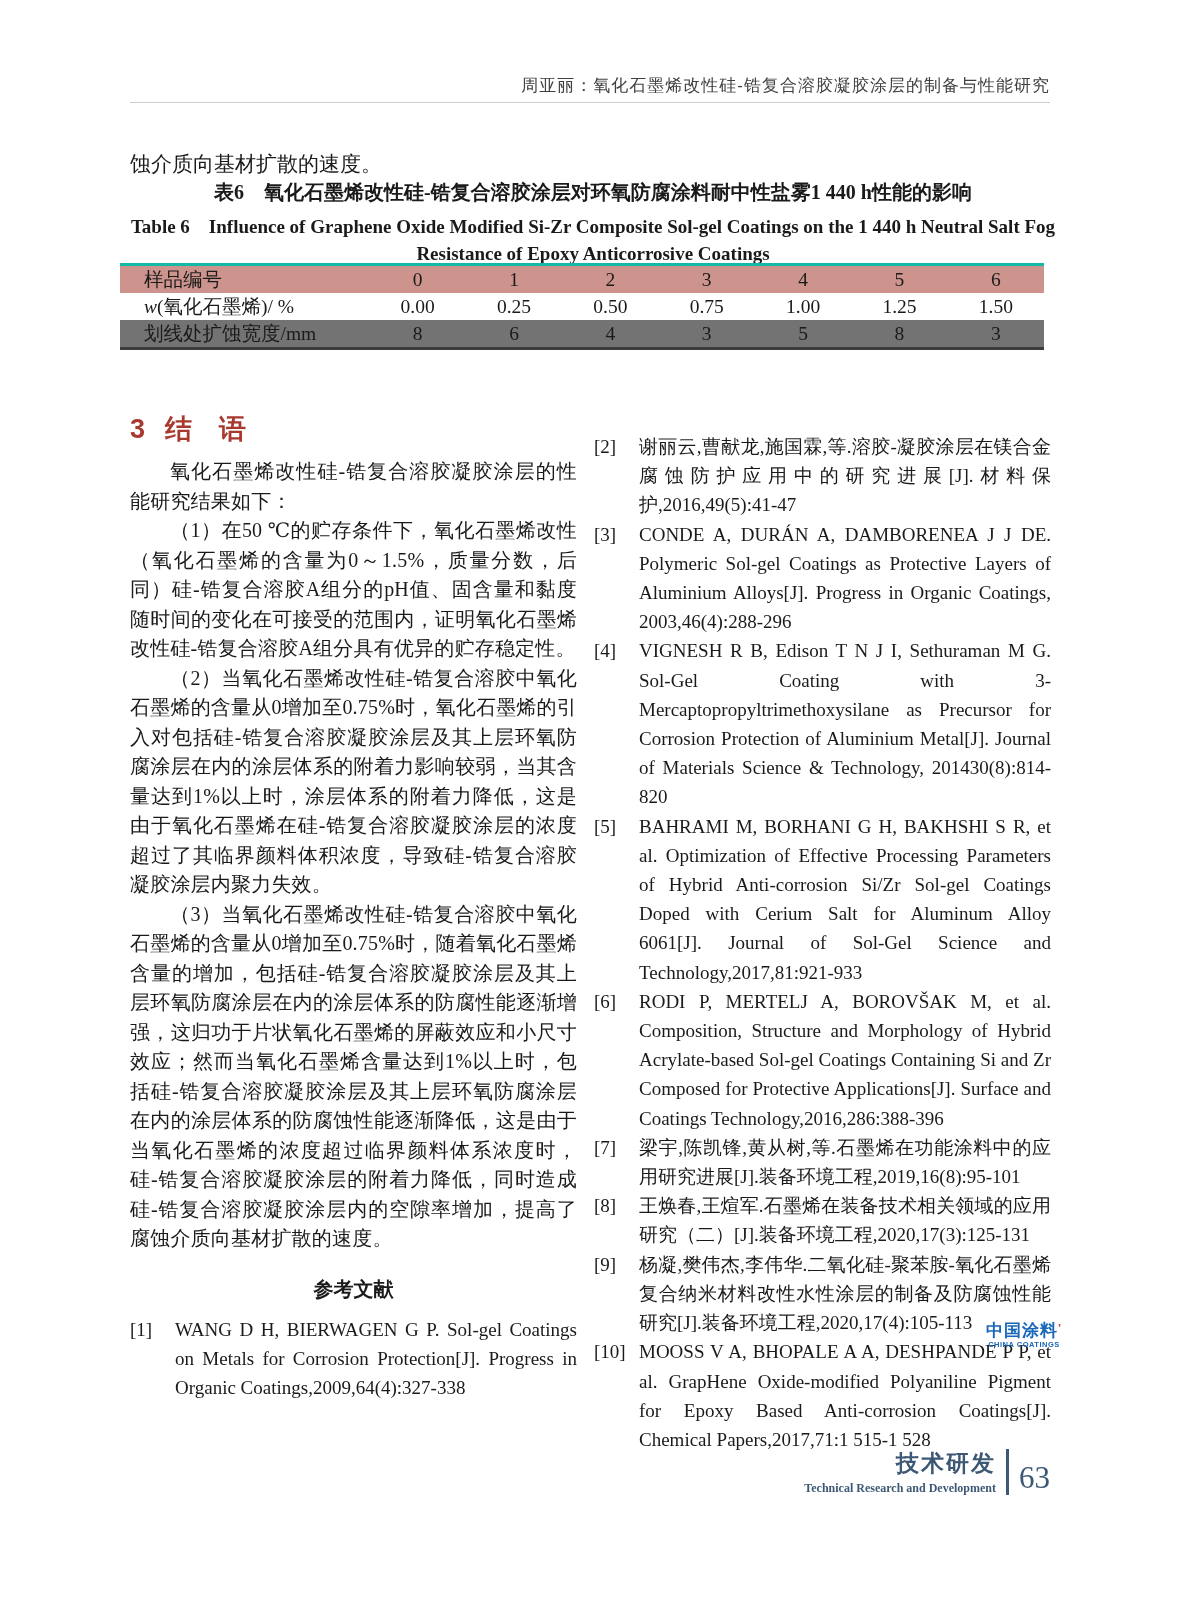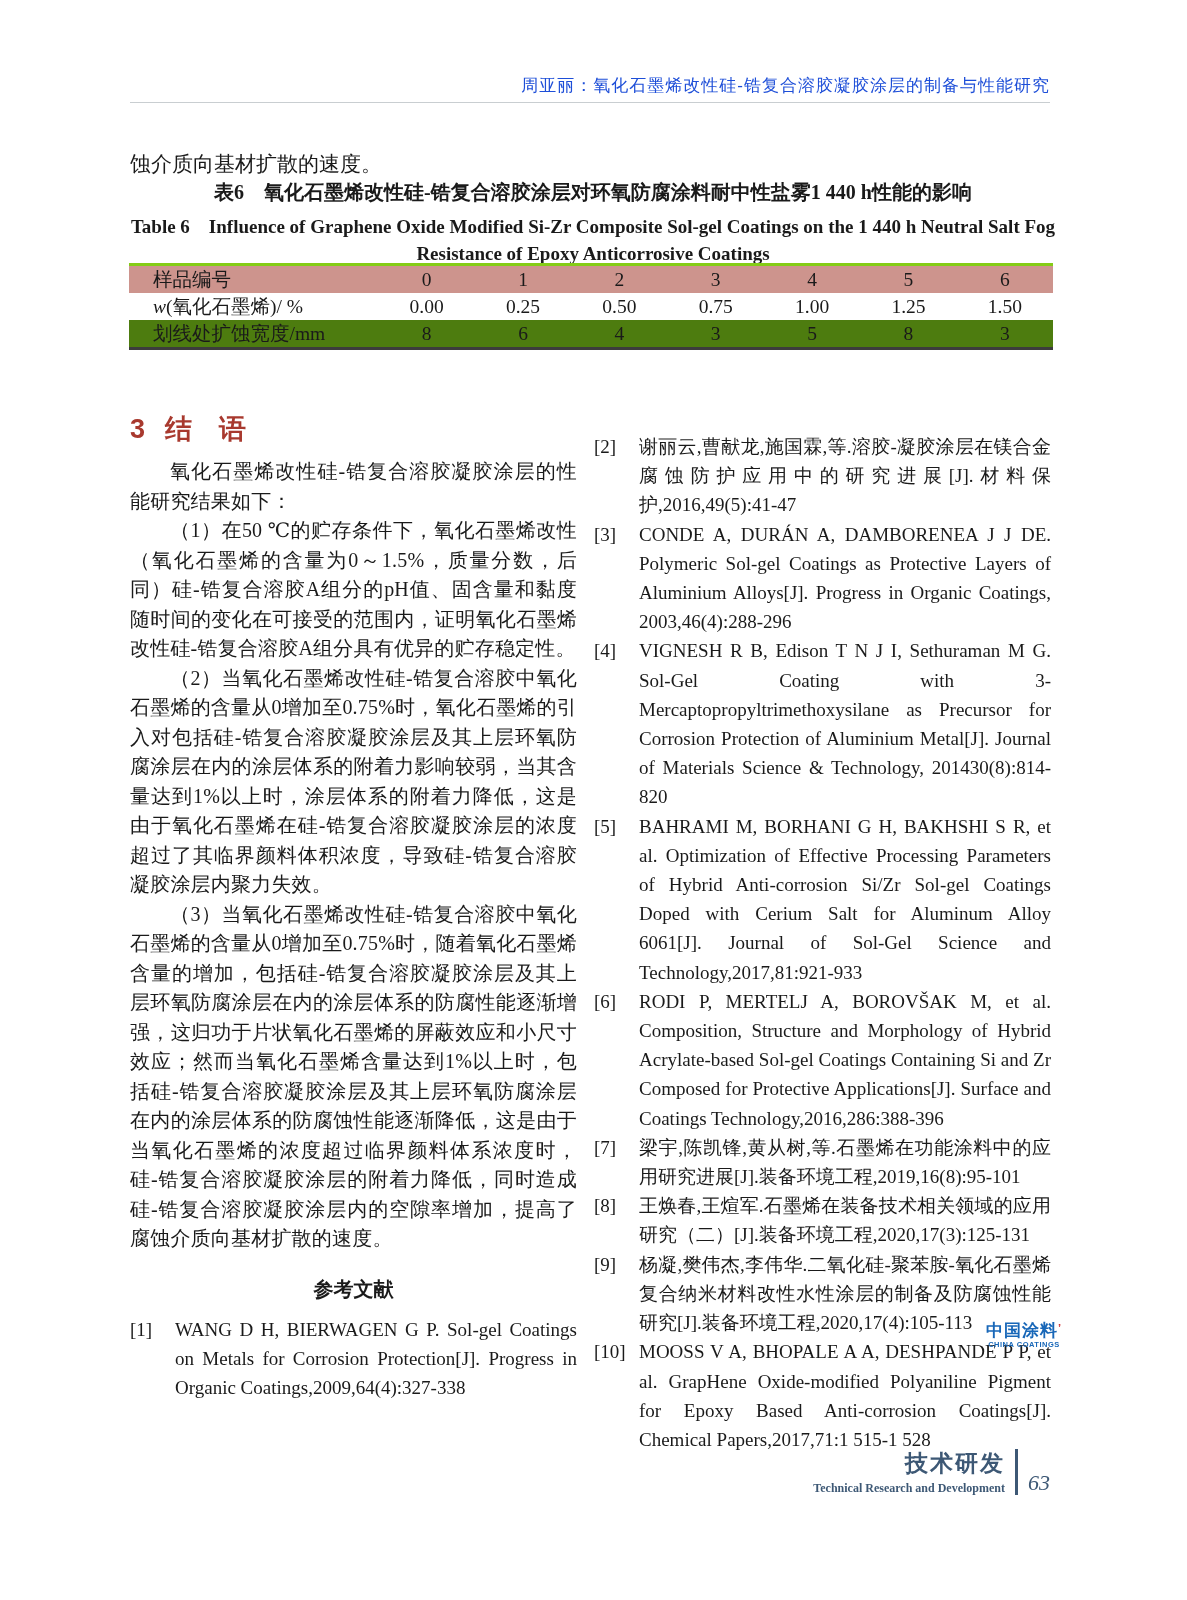--- a/index.html
+++ b/index.html
@@ -4,40 +4,40 @@
 <style>
   html,body{margin:0;padding:0;}
   body{
     width:1187px;height:1600px;position:relative;background:#ffffff;
     font-family:"Liberation Serif","DejaVu Serif",serif;color:#1a1a1a;
     outline:1px solid #e8e8e8;overflow:hidden;
   }
   
   .running-head{
     position:absolute;top:74px;left:130px;width:920px;text-align:right;
-    font-size:17px;color:#1d4ed8;letter-spacing:1px;
+    font-size:17px;color:#404040;letter-spacing:1px;
     font-family:"Liberation Sans","DejaVu Sans",sans-serif;
   }
   .head-rule{position:absolute;top:102px;left:130px;width:920px;height:1px;background:#c9ced1;}
   
   .lead-para{position:absolute;top:128px;left:130px;width:920px;font-size:21px;line-height:30px;}
   
   .cap-zh{position:absolute;top:179px;left:130px;width:926px;text-align:center;font-weight:bold;font-size:20px;}
   .cap-en{position:absolute;left:130px;width:926px;text-align:center;font-weight:bold;font-size:19px;}
   .cap-en1{top:214px;}
   .cap-en2{top:243px;}
   
   .tbl{
-    position:absolute;top:263px;left:129px;width:924px;border-collapse:collapse;
-    border-top:3px solid #84cc16;border-bottom:3px solid #3c3c3c;
+    position:absolute;top:263px;left:120px;width:924px;border-collapse:collapse;
+    border-top:3px solid #14b8a6;border-bottom:3px solid #3c3c3c;
   }
   .tbl td{height:27px;text-align:center;font-size:19.5px;padding:0;vertical-align:middle;}
   .tbl td:first-child{text-align:left;padding-left:24px;width:27%;}
   .tbl tr.r0{background:#cd948d;}
-  .tbl tr.r2{background:#4d7c0f;}
+  .tbl tr.r2{background:#737373;}
   
   .col{position:absolute;}
   .col-left{top:411px;left:130px;width:447px;}
   .col-right{top:432px;left:594px;width:457px;}
   .sec-head{
     display:flex;align-items:baseline;gap:20px;color:#a8392e;font-weight:bold;
     font-size:27px;margin:0 0 10px 0;font-family:"Liberation Sans","DejaVu Sans",sans-serif;
   }
   .body-para{
     margin:0;font-size:20px;line-height:29.5px;text-align:justify;
@@ -57,21 +57,21 @@
   .logo-mark{color:#d03030;font-size:11px;vertical-align:top;}
   .logo-en{font-size:7.5px;color:#1867b8;letter-spacing:0.5px;white-space:nowrap;
     font-family:"Liberation Sans","DejaVu Sans",sans-serif;font-weight:bold;}
   
   .footer{position:absolute;top:1448px;right:137px;display:flex;align-items:center;gap:10px;color:#3d5875;}
   .footer-txt{display:flex;flex-direction:column;align-items:flex-end;}
   .footer-zh{font-size:23px;font-weight:bold;letter-spacing:2px;
     font-family:"Liberation Sans","DejaVu Sans",sans-serif;}
   .footer-en{font-size:12px;font-weight:bold;margin-top:2px;text-align:center;}
   .footer-bar{width:3px;height:46px;background:#3d5875;}
-  .footer-page{font-size:22px;align-self:flex-end;line-height:1.2;font-style:italic;}
+  .footer-page{font-size:31px;align-self:flex-end;line-height:1.2;}
 </style>
 </head>
 <body>
 
 <div class="running-head">周亚丽：氧化石墨烯改性硅-锆复合溶胶凝胶涂层的制备与性能研究</div>
 <div class="head-rule"></div>
 
 <p class="lead-para">蚀介质向基材扩散的速度。</p>
 
 <div class="cap-zh">表6　氧化石墨烯改性硅-锆复合溶胶涂层对环氧防腐涂料耐中性盐雾1 440 h性能的影响</div>

